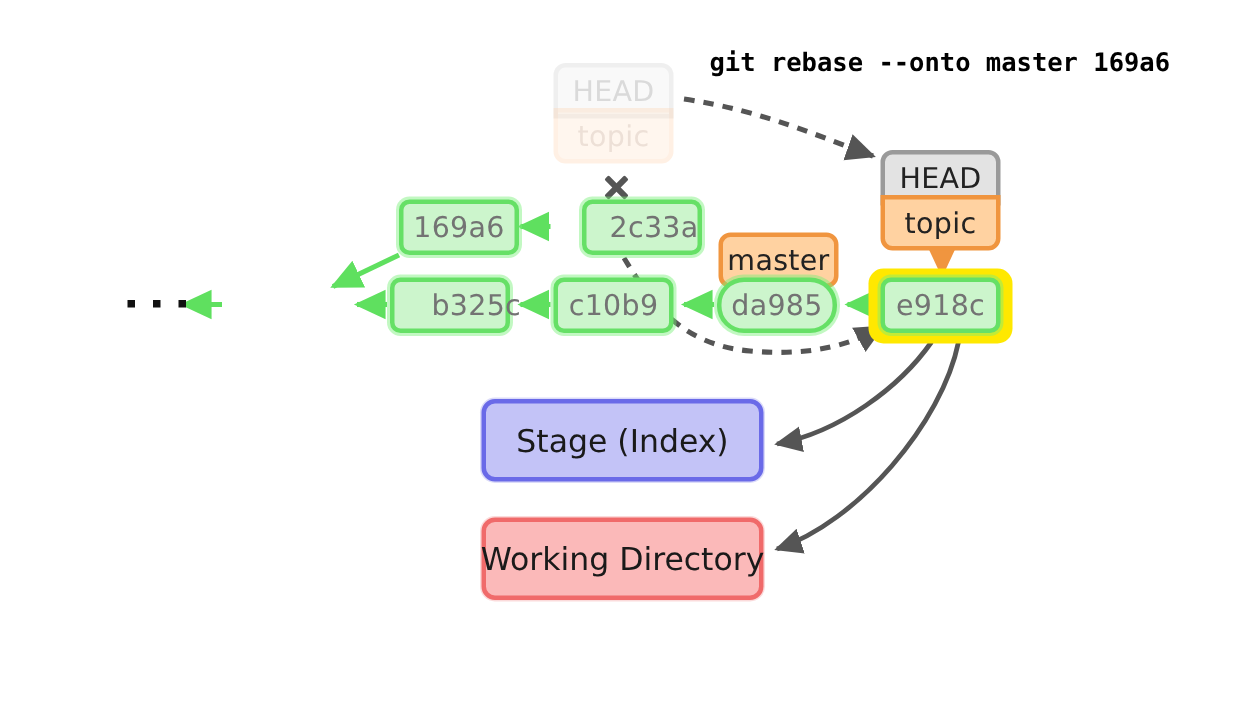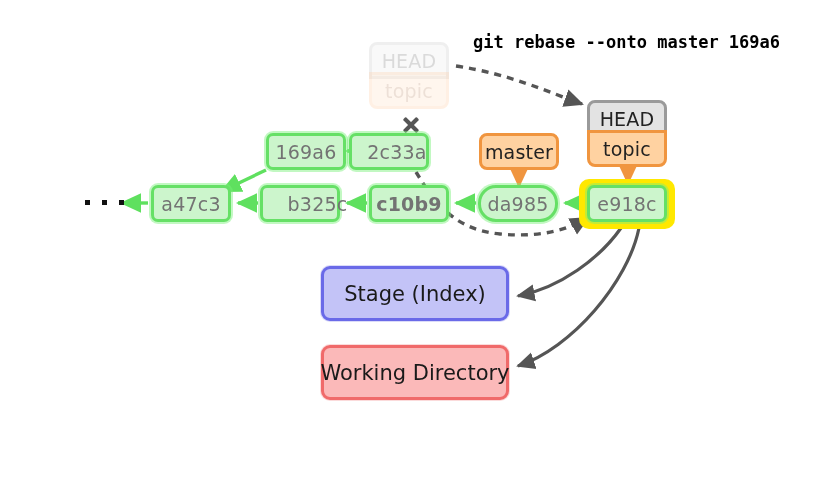--- a/index.html
+++ b/index.html
@@ -45,20 +45,21 @@
   }
   .ref-topic{
     background:#ffd2a1;
     border-color:#f0953f;
     color:#222;
   }
   .ref-master{
     background:#ffd2a1;
     border-color:#f0953f;
     color:#222;
+    margin-top:22px;
   }
   
   .ghost{opacity:.32;}
   .ghost.ref-head{background:#eeeeee;border-color:#d0d0d0;color:#8e8e8e;}
   .ghost.ref-topic{background:#ffe5cc;border-color:#ffd2ad;color:#c9a184;}
 
   
   .refstack{position:absolute;}
   .refstack .ref{position:absolute;left:0;}
   .refstack .ref.top{top:0;border-bottom-left-radius:0;border-bottom-right-radius:0;}
@@ -179,25 +180,24 @@
   <div class="refstack" style="left:587px;top:100px;width:82px;height:71px;">
     <div class="node ref ref-head top">HEAD</div>
     <div class="node ref ref-topic bot">topic</div>
   </div>
 
   <div class="node ref ref-master" style="left:479px;top:133px;">master</div>
 
   <div class="halo" style="left:579px;top:179px;width:96px;height:50px;"></div>
 
   <div class="node commit" style="left:266px;top:133px;">169a6</div>
-  <div class="node commit" style="left:349px;top:133px;padding-left:16px;">2c33a</div>
-
-  <div class="node commit" style="left:151px;top:185px;">a47c3</div>
+  <div class="node commit" style="left:388px;top:133px;padding-left:16px;">2c33a</div>
+
   <div class="node commit" style="left:260px;top:185px;padding-left:35px;">b325c</div>
-  <div class="node commit" style="left:369px;top:185px;font-weight:bold;">c10b9</div>
+  <div class="node commit" style="left:369px;top:185px;">c10b9</div>
   <div class="node commit" style="left:478px;top:185px;border-radius:18px;">da985</div>
   <div class="node commit" style="left:587px;top:185px;">e918c</div>
 
   <div class="ellipsis" style="left:85px;top:200px;">
     <i></i>
       <i></i>
       <i></i>
   </div>
 
   <div class="area area-stage" style="left:321px;top:266px;width:188px;height:55px;">Stage (Index)</div>

